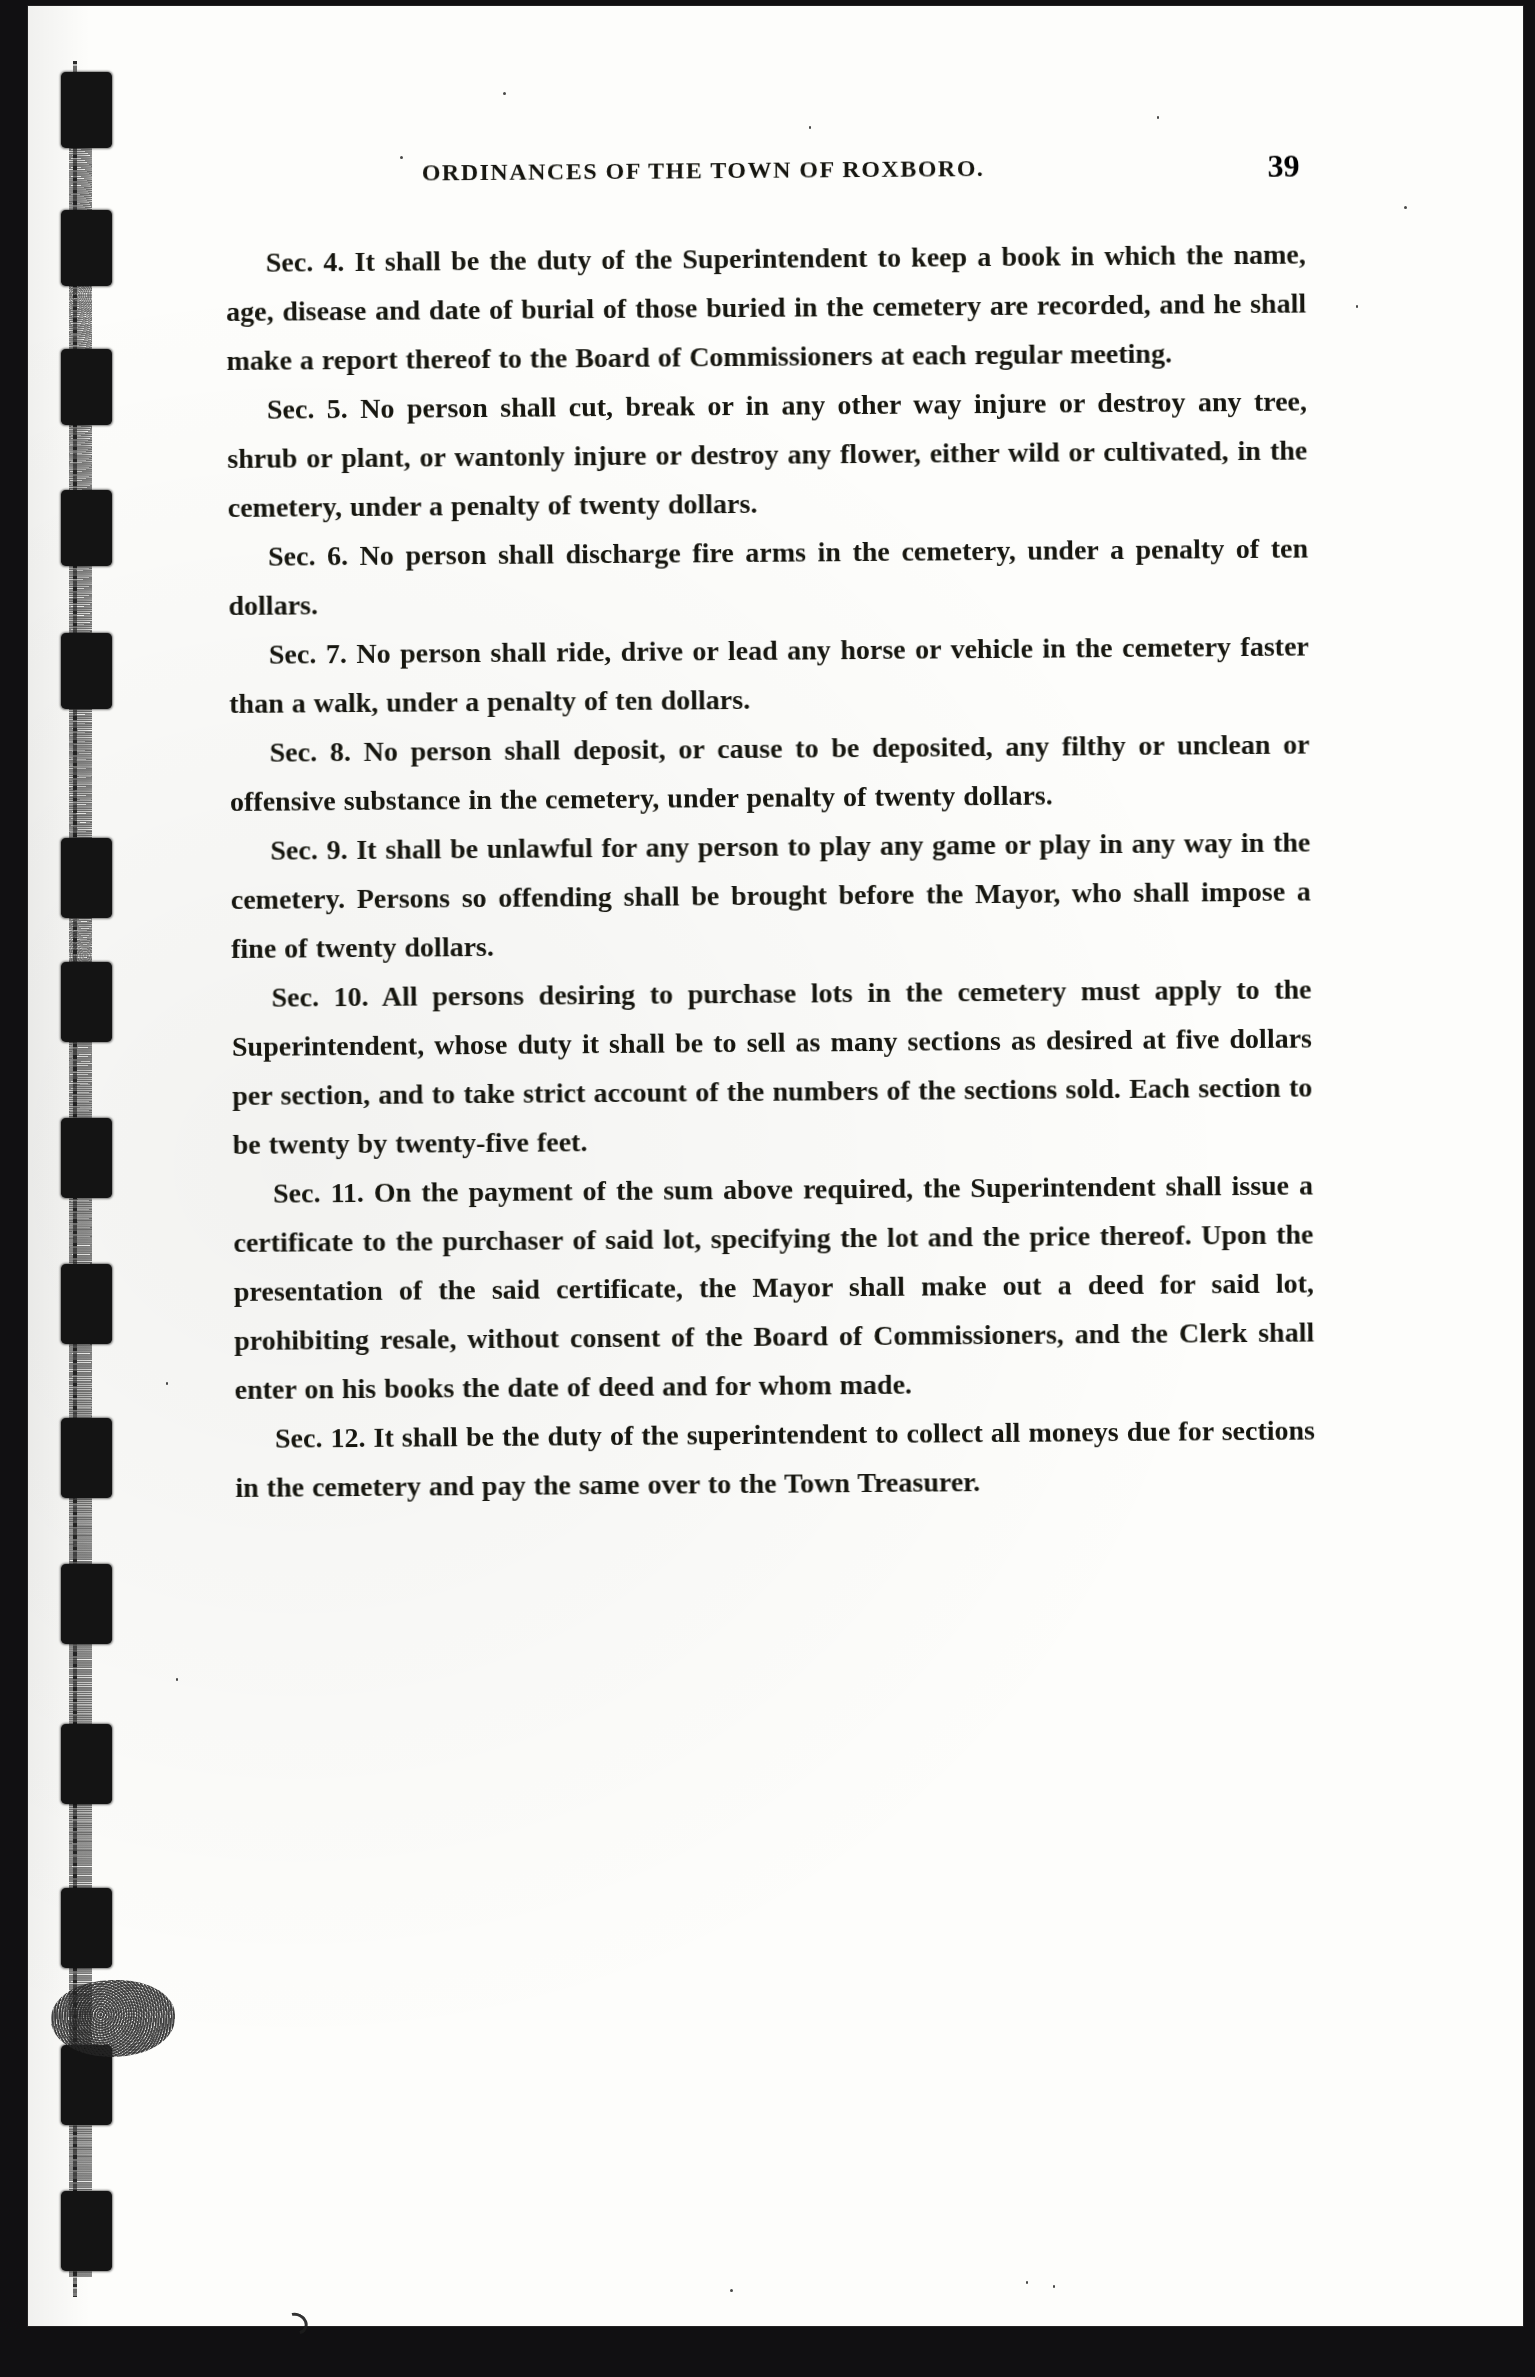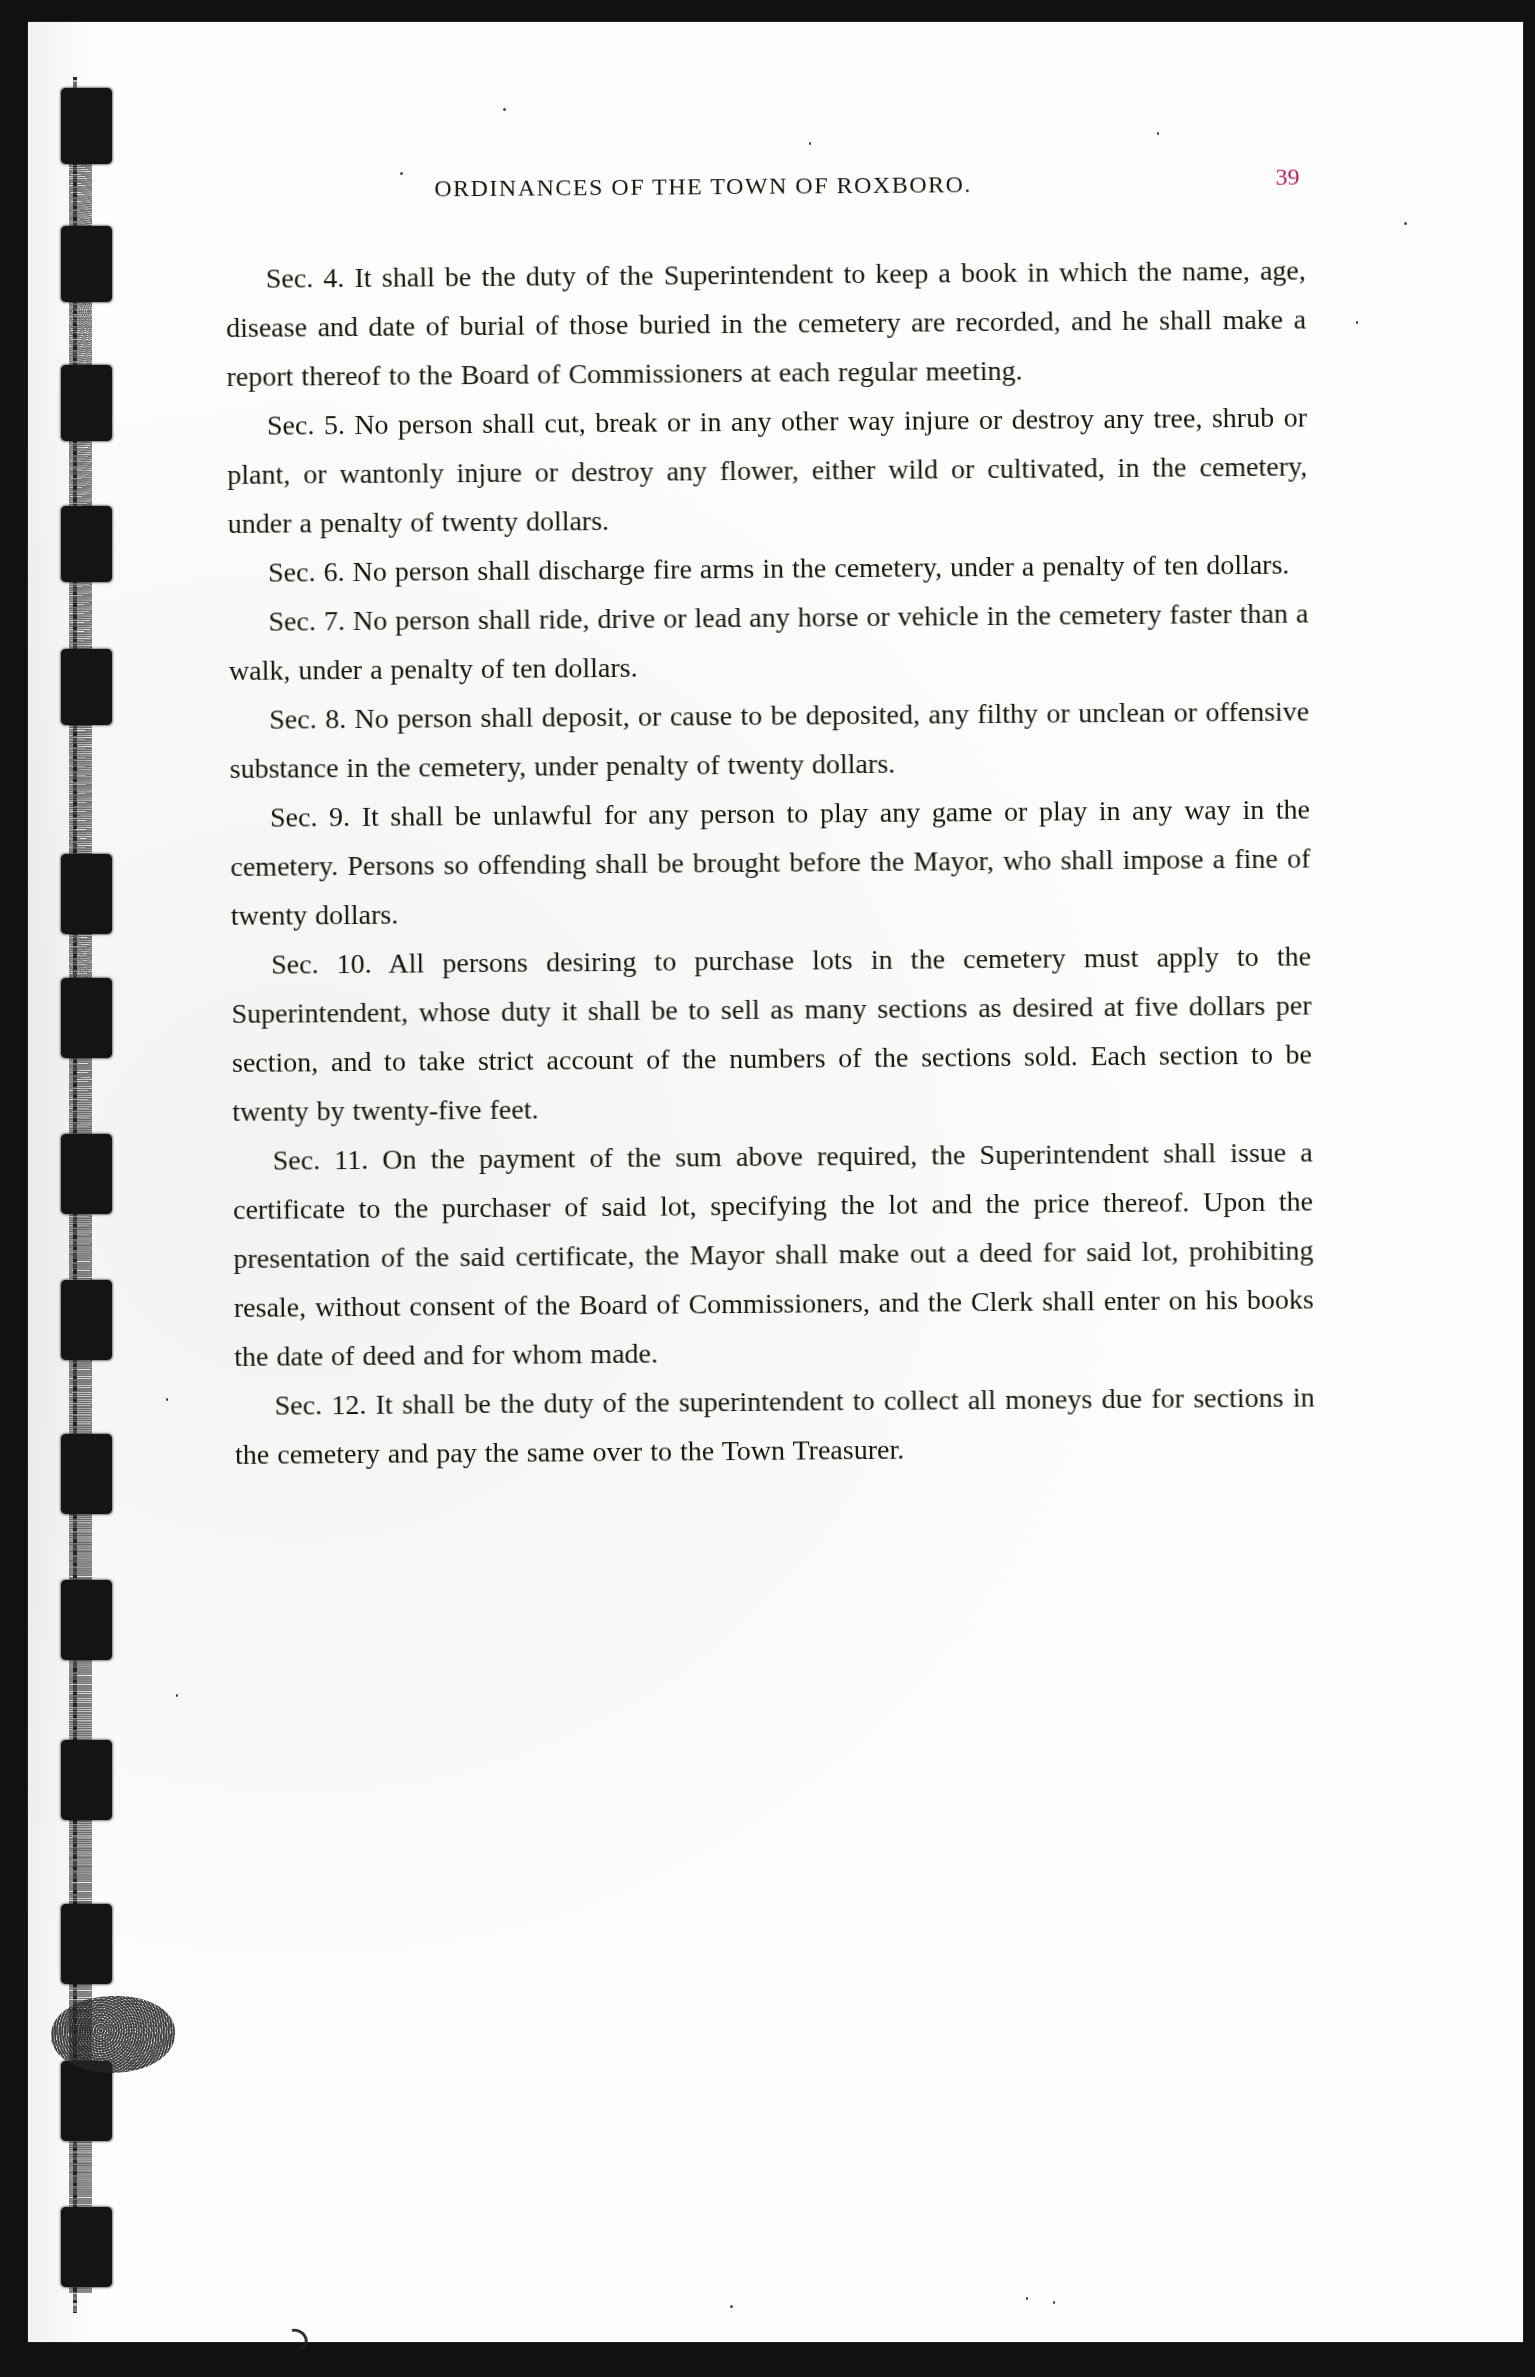--- a/index.html
+++ b/index.html
@@ -14,25 +14,26 @@
     height: 2377px;
     background: #111012;
     overflow: hidden;
     font-family: "Liberation Serif", "DejaVu Serif", serif;
   }
 
   
   #sheet {
     position: absolute;
     left: 27.5px;
-    top: 22px;
+    top: 6px;
     width: 1495px;
     height: 2320px;
     background: #fdfdfb;
     box-shadow: 0 0 0 0.7px #2b2b2b;
+    font-weight: bold;
   }
 
   
   #paper-tone {
     position: absolute;
     inset: 0;
     background:
       radial-gradient(ellipse at 18% 50%, rgba(0,0,0,0.045) 0%, rgba(0,0,0,0) 55%),
       linear-gradient(90deg, rgba(0,0,0,0.05) 0px, rgba(0,0,0,0) 62px);
     pointer-events: none;
@@ -122,22 +123,22 @@
     font-variant: small-caps;
     text-transform: uppercase;
     white-space: nowrap;
     color: #15150f;
   }
 
   #page-number {
     position: absolute;
     right: 5.5px;
     top: -5.5px;
-    font-size: 24px;
-    color: #be185d;
+    font-size: 32px;
+    color: #000000;
   }
 
   
   .para {
     font-size: 28px;
     line-height: 49px;
     text-align: justify;
     text-align-last: left;
     text-indent: 40px;
     margin: 0;

